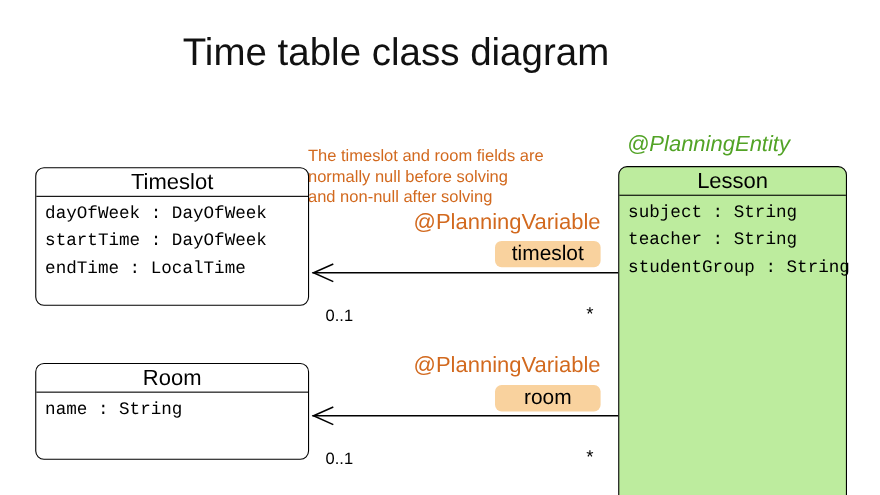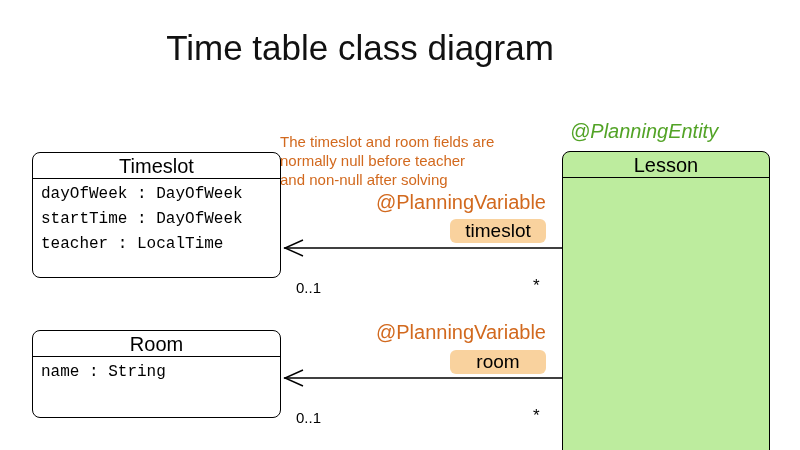--- a/index.html
+++ b/index.html
@@ -119,21 +119,21 @@
 </style>
 </head>
 <body>
 
 <div class="canvas">
 
   <h1 class="title">Time table class diagram</h1>
 
   <div class="note">
     <div>The timeslot and room fields are</div>
-    <div>normally null before teacher</div>
+    <div>normally null before solving</div>
     <div>and non-null after solving</div>
   </div>
 
   <div class="planning-entity">@PlanningEntity</div>
 
   <svg class="connectors" width="800" height="450" viewBox="0 0 800 450">
     <g>
       <line x1="284" y1="248" x2="562" y2="248"></line>
       <path d="M303 240 L285 248 L303 256"></path>
     </g>
@@ -141,33 +141,38 @@
       <line x1="284" y1="378" x2="562" y2="378"></line>
       <path d="M303 370 L285 378 L303 386"></path>
     </g>
   </svg>
 
   <div class="uml-class" style="left:32px; top:152px; width:249px; height:126px;">
     <div class="uml-class-header">Timeslot</div>
     <div class="uml-class-body">
       <div class="uml-attr">dayOfWeek : DayOfWeek</div>
       <div class="uml-attr">startTime : DayOfWeek</div>
-      <div class="uml-attr">teacher : LocalTime</div>
+      <div class="uml-attr">endTime : LocalTime</div>
     </div>
   </div>
 
   <div class="uml-class" style="left:32px; top:330px; width:249px; height:88px;">
     <div class="uml-class-header">Room</div>
     <div class="uml-class-body">
       <div class="uml-attr">name : String</div>
     </div>
   </div>
 
   <div class="uml-class entity" style="left:562px; top:151px; width:208px; height:315px;">
     <div class="uml-class-header">Lesson</div>
+    <div class="uml-class-body">
+      <div class="uml-attr">subject : String</div>
+      <div class="uml-attr">teacher : String</div>
+      <div class="uml-attr">studentGroup : String</div>
+    </div>
   </div>
 
   <div class="planning-variable" style="left:360px; top:191px;">@PlanningVariable</div>
   <div class="field-badge" style="left:450px; top:219px;">timeslot</div>
   <div class="multiplicity" style="left:296px; top:252px;">0..1</div>
   <div class="multiplicity" style="left:533px; top:250px; font-size:17px;">*</div>
 
   <div class="planning-variable" style="left:360px; top:321px;">@PlanningVariable</div>
   <div class="field-badge" style="left:450px; top:350px;">room</div>
   <div class="multiplicity" style="left:296px; top:382px;">0..1</div>

